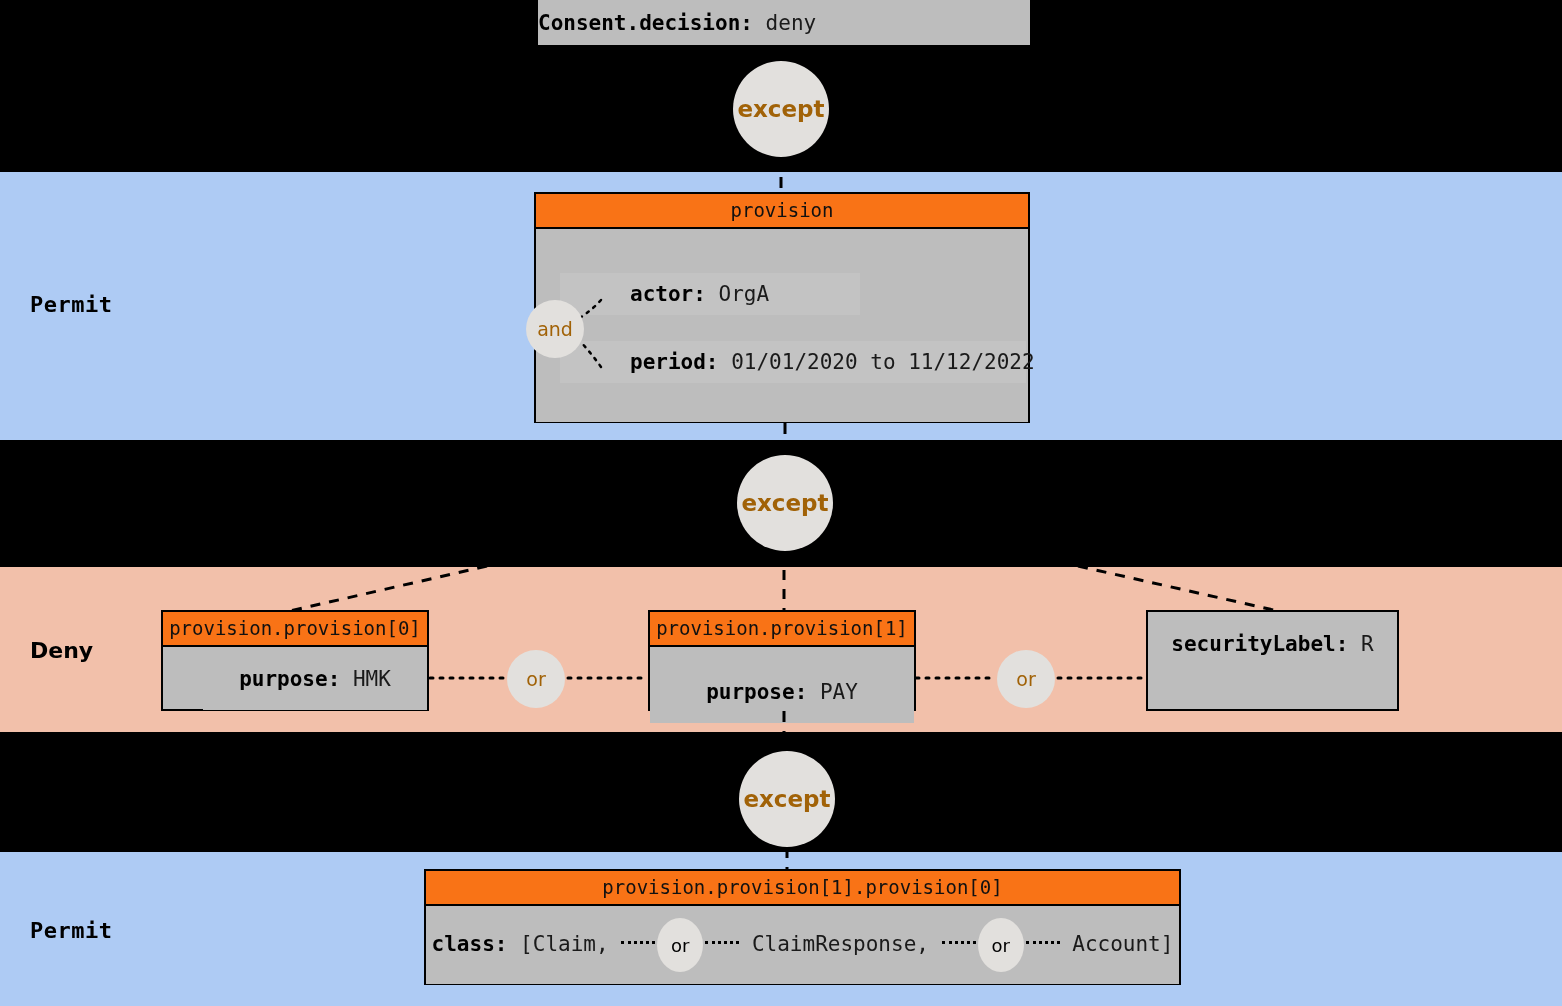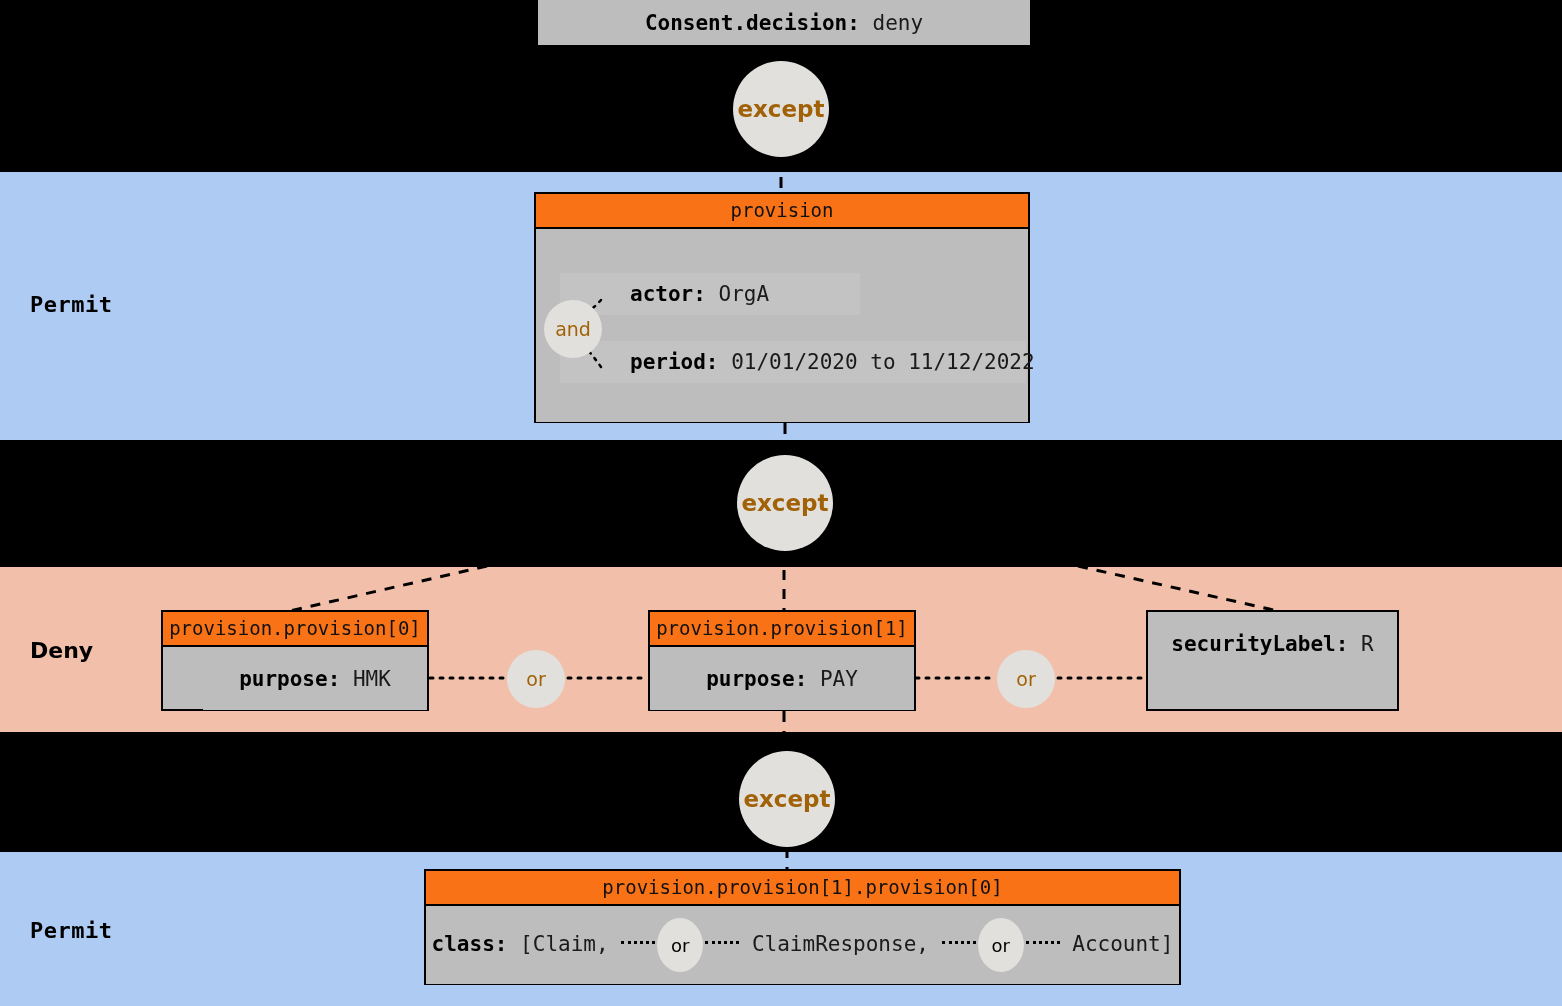--- a/index.html
+++ b/index.html
@@ -63,21 +63,20 @@
   }
 
   
   .banner {
     position: absolute;
     box-sizing: border-box;
     background: #bdbdbd;
     text-align: center;
     display: flex;
     align-items: center;
-    justify-content: center;
   }
   .kv {
     font-family: "DejaVu Sans Mono", monospace;
     font-size: 21px;
     color: #111111;
     white-space: nowrap;
   }
   .kv .k { font-weight: bold; color: #000000; }
   .kv .v { font-weight: normal; color: #1a1a1a; }
 
@@ -215,39 +214,39 @@
 
       <div class="attr-row" style="left:24px; top:112px; width:466px; height:42px;">
         <span class="kv">
           <span class="k">period:</span>
           <span class="v">01/01/2020 to 11/12/2022</span>
         </span>
       </div>
     </div>
   </div>
 
-  <div class="op-node mid" style="left:544px; top:300px;">and</div>
+  <div class="op-node mid" style="left:526px; top:300px;">and</div>
 
   <div class="op-node big" style="left:737px; top:455px;">except</div>
 
   <div class="node" style="left:161px; top:610px; width:268px; height:101px;">
     <div class="node-header">provision.provision[0]</div>
     <div class="node-body" style="height:63px; display:flex; align-items:center; justify-content:center;margin-left:40px;">
       <span class="kv">
         <span class="k">purpose:</span>
         <span class="v">HMK</span>
       </span>
     </div>
   </div>
 
   <div class="op-node mid" style="left:507px; top:650px;">or</div>
 
   <div class="node" style="left:648px; top:610px; width:268px; height:101px;">
     <div class="node-header">provision.provision[1]</div>
-    <div class="node-body" style="height:63px; display:flex; align-items:center; justify-content:center;">
+    <div class="node-body" style="height:63px; display:flex; align-items:center; justify-content:center;margin-top:13px;">
       <span class="kv">
         <span class="k">purpose:</span>
         <span class="v">PAY</span>
       </span>
     </div>
   </div>
 
   <div class="op-node mid" style="left:997px; top:650px;">or</div>
 
   <div class="node" style="left:1146px; top:610px; width:253px; height:101px;">

